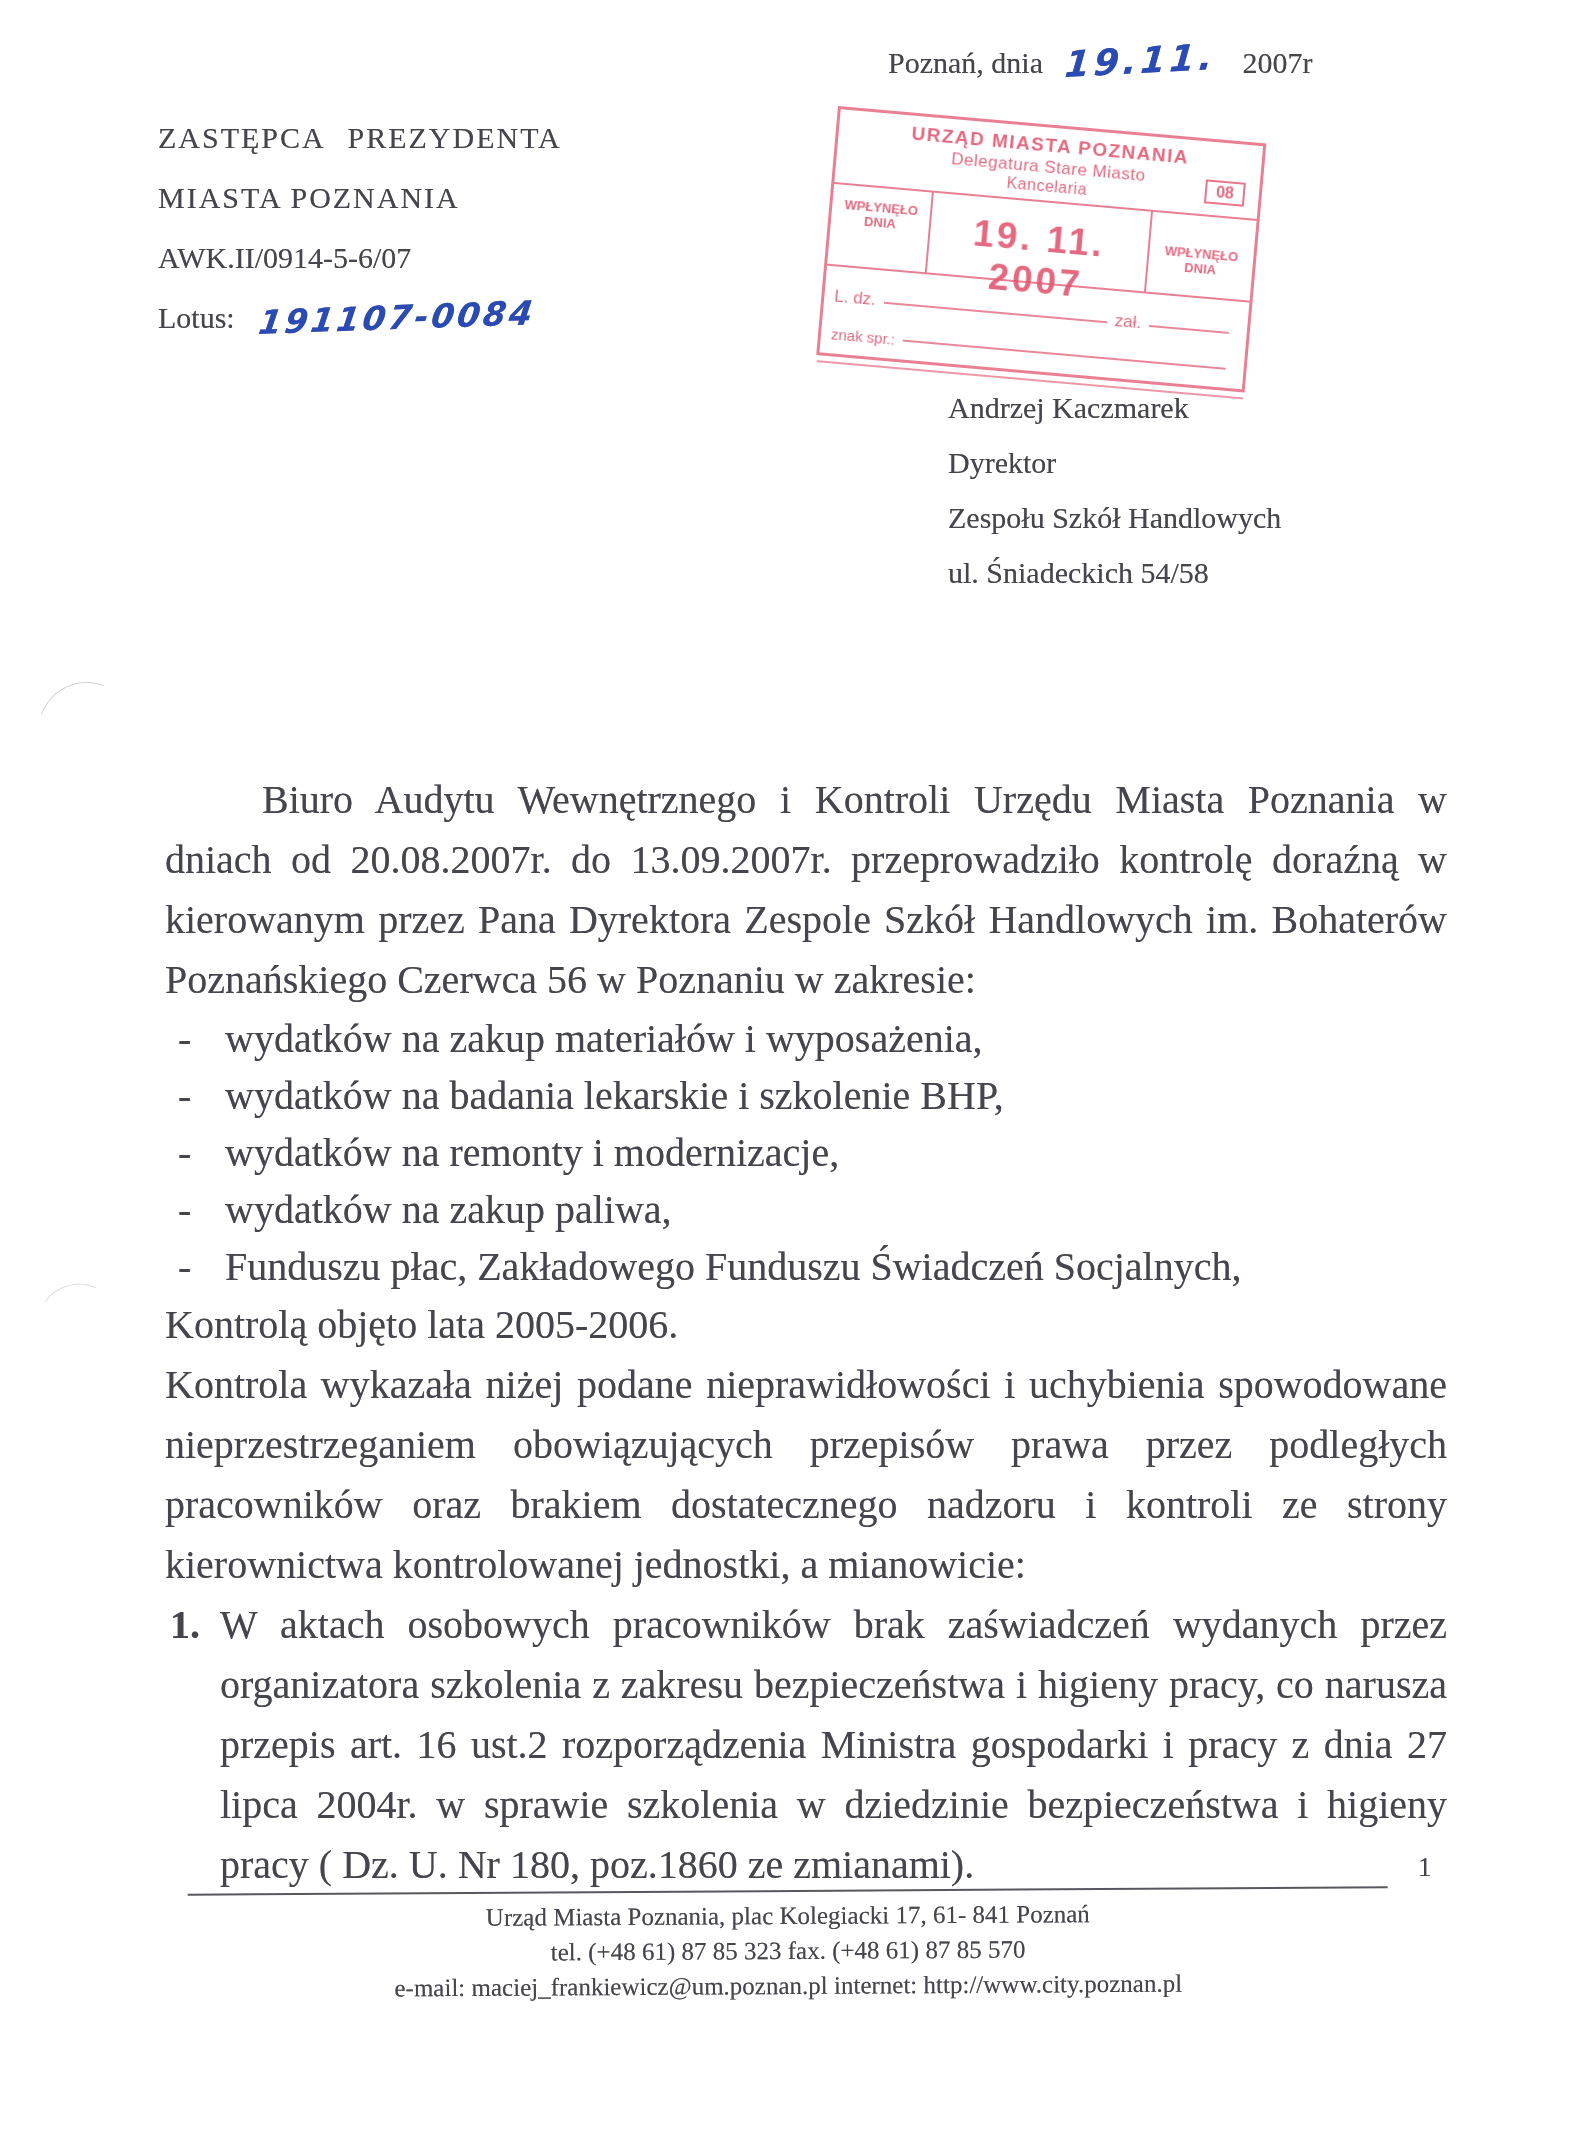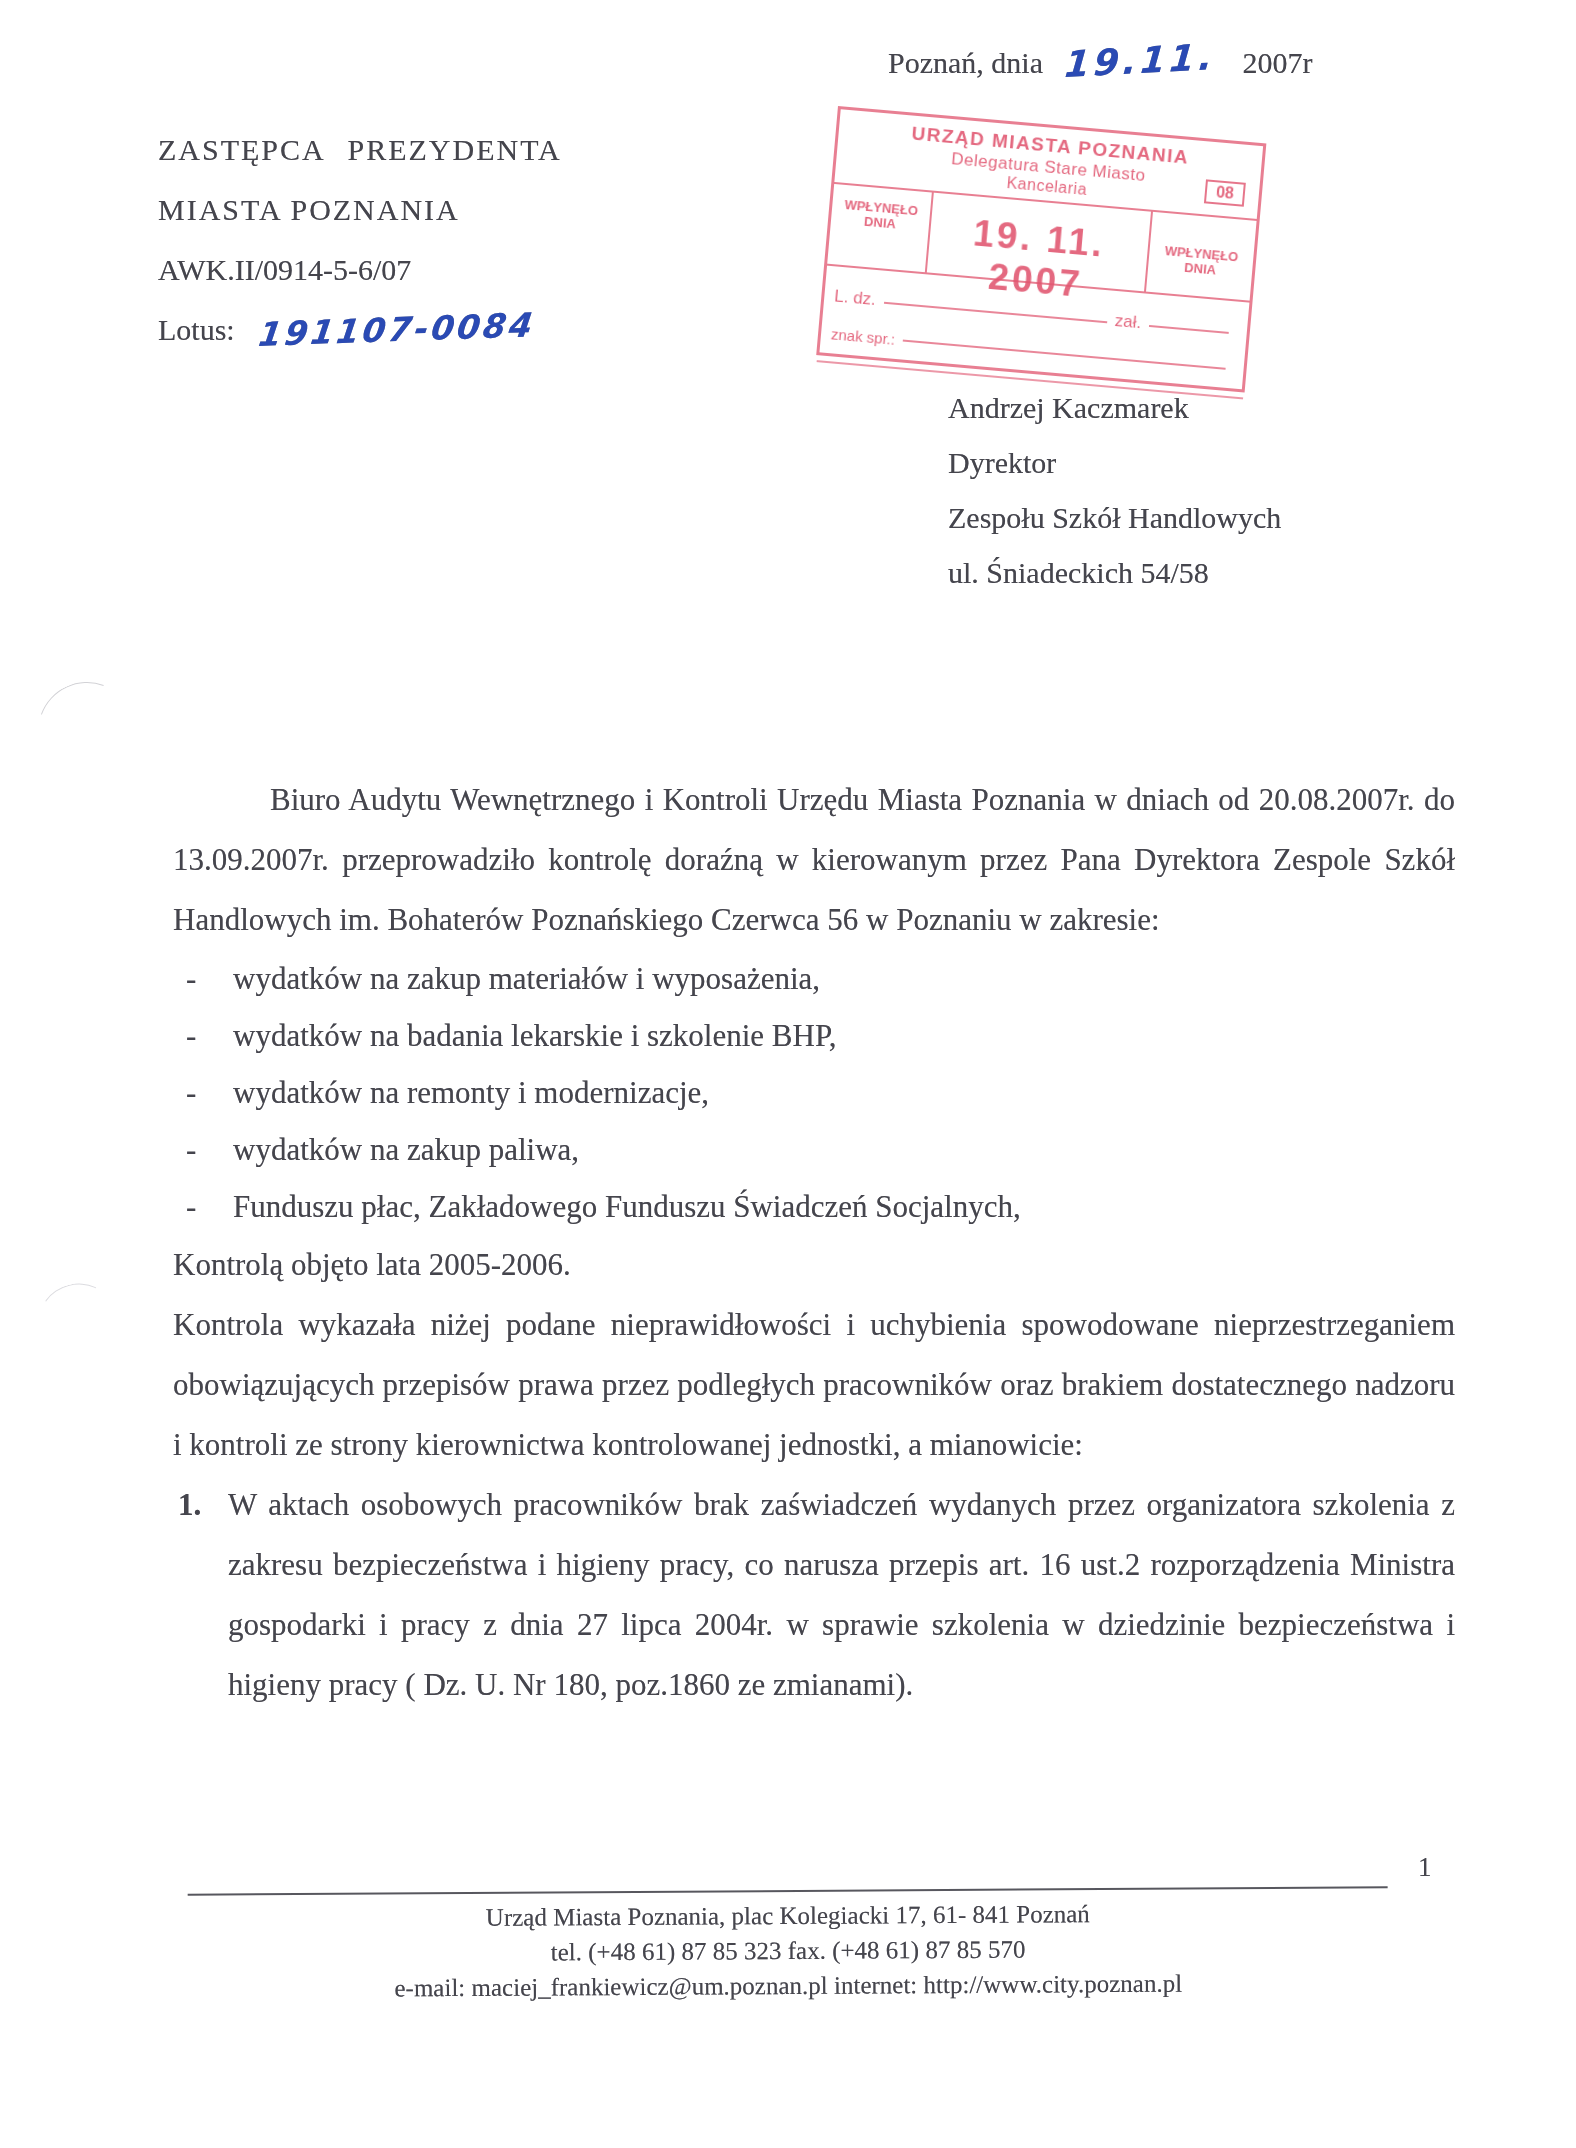--- a/index.html
+++ b/index.html
@@ -17,21 +17,21 @@
   .date-line{ position:absolute; left:888px; top:40px; display:flex; align-items:baseline; font-size:30px; }
   .date-handwritten{
     font-family:"DejaVu Sans", sans-serif;
     font-style:italic; font-weight:bold;
     color:#2a4ab4; font-size:36px; letter-spacing:4px;
     display:inline-block; transform:rotate(-3deg) skewX(-8deg);
     margin:0 26px 0 22px;
   }
 
   
-  .sender{ position:absolute; left:158px; top:120px; font-size:30px; line-height:60px; }
+  .sender{ position:absolute; left:158px; top:108px; font-size:30px; line-height:60px; }
   .sender .t1{ letter-spacing:2px; word-spacing:14px; }
   .sender .t2{ letter-spacing:2px; }
   .lotus-row{ display:flex; align-items:center; }
   .lotus-hand{
     font-family:"DejaVu Sans", sans-serif;
     font-style:italic; font-weight:bold;
     color:#2a4ab4; font-size:33px; letter-spacing:3px;
     display:inline-block; transform:rotate(-2deg) skewX(-10deg);
     margin-left:24px;
   }
@@ -70,21 +70,21 @@
   .stamp-line-row{ display:flex; align-items:flex-end; padding:0 10px; font-size:17px; height:40px; box-sizing:border-box; }
   .stamp-line-row.znak{ height:36px; font-size:15px; }
   .uline{ border-bottom:2px solid rgba(224,84,110,0.7); margin:0 8px 7px 8px; }
   .uline.grow{ flex:1; }
   .uline.w80{ width:80px; }
 
   
   .recipient{ position:absolute; left:948px; top:380px; font-size:30px; line-height:55px; }
 
   
-  .body-block{ position:absolute; left:165px; top:770px; width:1282px; font-size:31px;margin-left:8px; }
+  .body-block{ position:absolute; left:165px; top:770px; width:1282px; font-size:40px; }
   .p{ margin:0; text-align:justify; line-height:60px; }
   .p.indent{ text-indent:97px; }
   .bullets{ line-height:57px; }
   .bullet{ display:flex; }
   .bullet .dash{ width:60px; padding-left:13px; box-sizing:border-box; }
   .bullet .btxt{ flex:1; }
   .numbered{ display:flex; }
   .numbered .num{ width:55px; font-weight:bold; padding-left:5px; box-sizing:border-box; line-height:60px; }
   .numbered .ntxt{ flex:1; text-align:justify; line-height:60px; }
 

